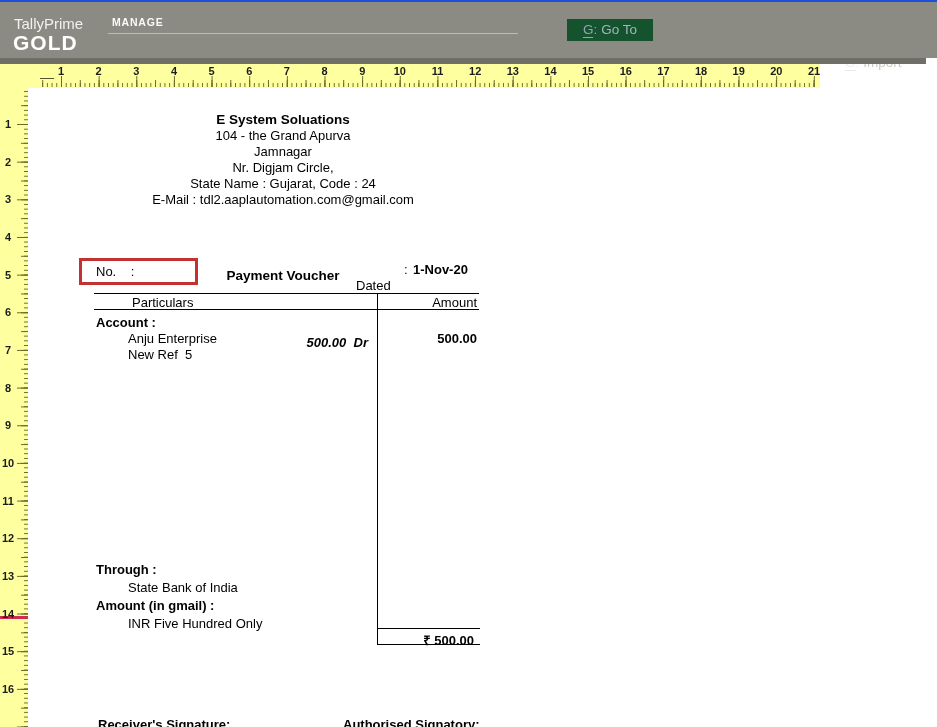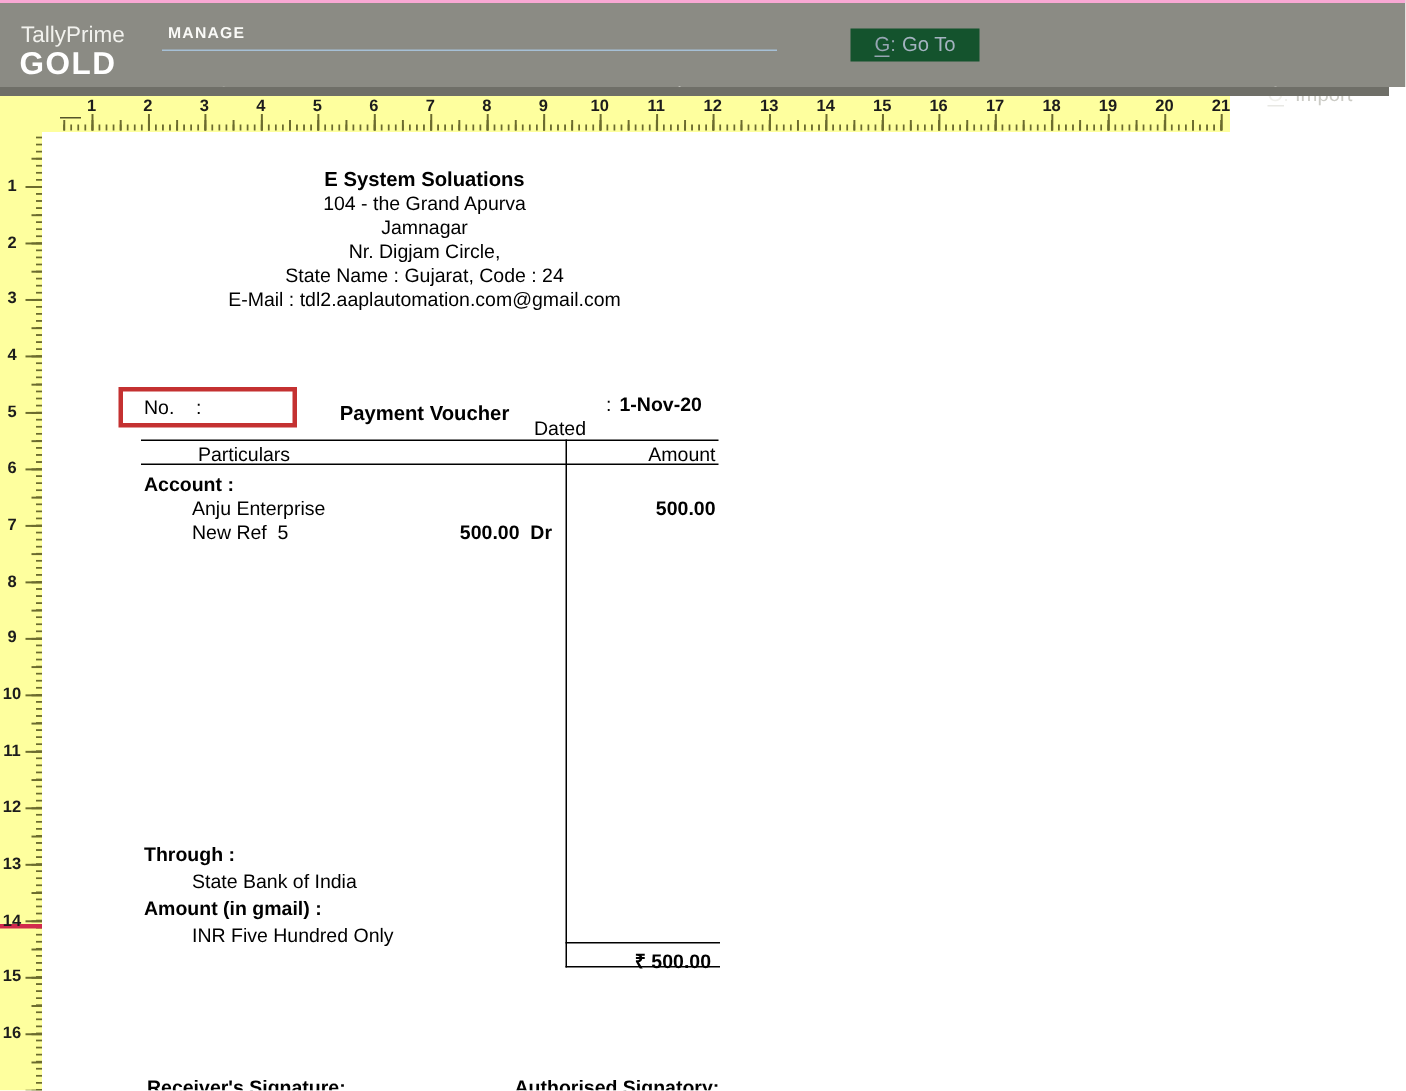--- a/index.html
+++ b/index.html
@@ -4,21 +4,21 @@
 <style>
   html,body{margin:0;padding:0;}
   body{
     width:937px;height:727px;position:relative;overflow:hidden;
     background:#ffffff;font-family:"Liberation Sans",sans-serif;
     -webkit-font-smoothing:antialiased;
   }
   
   .topbar{
     position:absolute;left:0;top:0;width:937px;height:58px;
-    background:#8b8b84;border-top:2px solid #f9a8d4;box-sizing:border-box;
+    background:#8b8b84;border-top:2px solid #1d4ed8;box-sizing:border-box;
   }
   .brand-top{position:absolute;left:14px;top:13px;font-size:15px;color:#f2f2ee;}
   .brand-bottom{position:absolute;left:13px;top:29px;font-size:21px;font-weight:bold;color:#ffffff;letter-spacing:1px;}
   .section-title{position:absolute;left:112px;top:14px;font-size:10.5px;font-weight:bold;color:#fafaf7;letter-spacing:0.8px;}
   .menu-underline{position:absolute;left:108px;top:31px;width:410px;height:1px;background:#a6c0d6;}
   .menu-item{position:absolute;top:38px;font-size:13.5px;cursor:default;white-space:pre;}
   .mkey{color:#f0f0ec;border-bottom:1px solid #e8e8e4;}
   .mcolon{color:#f0f0ec;}
   .mlabel{color:#cbcbc5;margin-left:4px;}
   .goto-btn{
@@ -181,21 +181,21 @@
   <div class="hline" style="left:66px;top:205px;width:385px;"></div>
   <div class="t" style="left:104px;top:207px;">Particulars</div>
   <div class="amt-cell" style="left:349px;top:207px;width:100px;">Amount</div>
   <div class="hline" style="left:66px;top:221px;width:385px;"></div>
   <div class="vline" style="left:349px;top:205px;height:352px;"></div>
 
   <div class="t b" style="left:68px;top:227px;">Account :</div>
   <div class="t" style="left:100px;top:243px;">Anju Enterprise</div>
   <div class="amt-cell b" style="left:350px;top:243px;width:99px;">500.00</div>
   <div class="t" style="left:100px;top:259px;">New Ref  5</div>
-  <div class="amt-cell b" style="left:180px;top:259px;width:160px;">500.00  Dr</div>
+  <div class="amt-cell b" style="left:180px;top:247px;width:160px;font-style:italic;">500.00  Dr</div>
 
   <div class="t b" style="left:68px;top:474px;">Through :</div>
   <div class="t" style="left:100px;top:492px;">State Bank of India</div>
   <div class="t b" style="left:68px;top:510px;">Amount (in gmail) :</div>
   <div class="t" style="left:100px;top:528px;">INR Five Hundred Only</div>
 
   <div class="hline" style="left:349px;top:540px;width:103px;"></div>
   <div class="amt-cell b" style="left:350px;top:543px;width:96px;">₹ 500.00</div>
   <div class="hline" style="left:349px;top:556px;width:103px;"></div>
 

